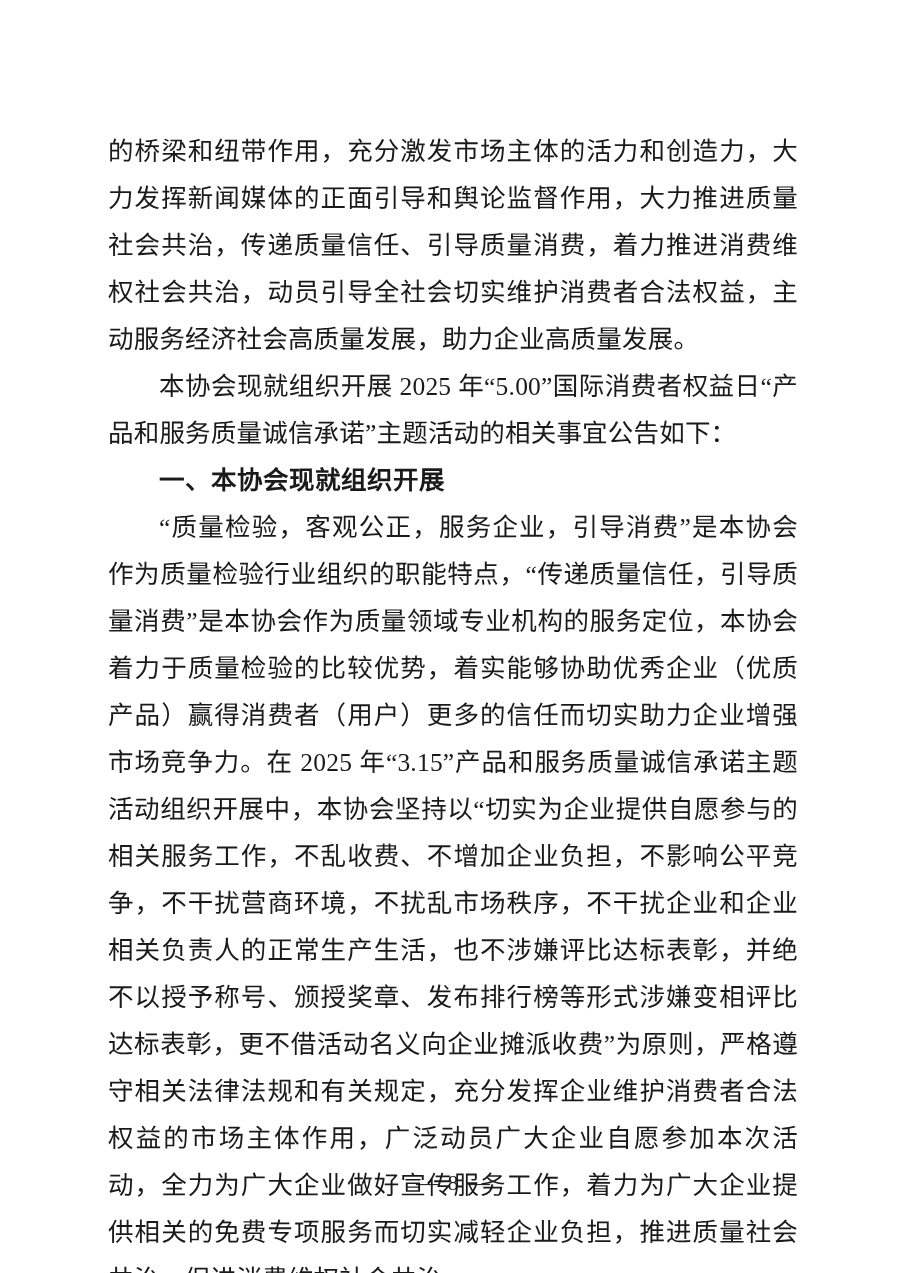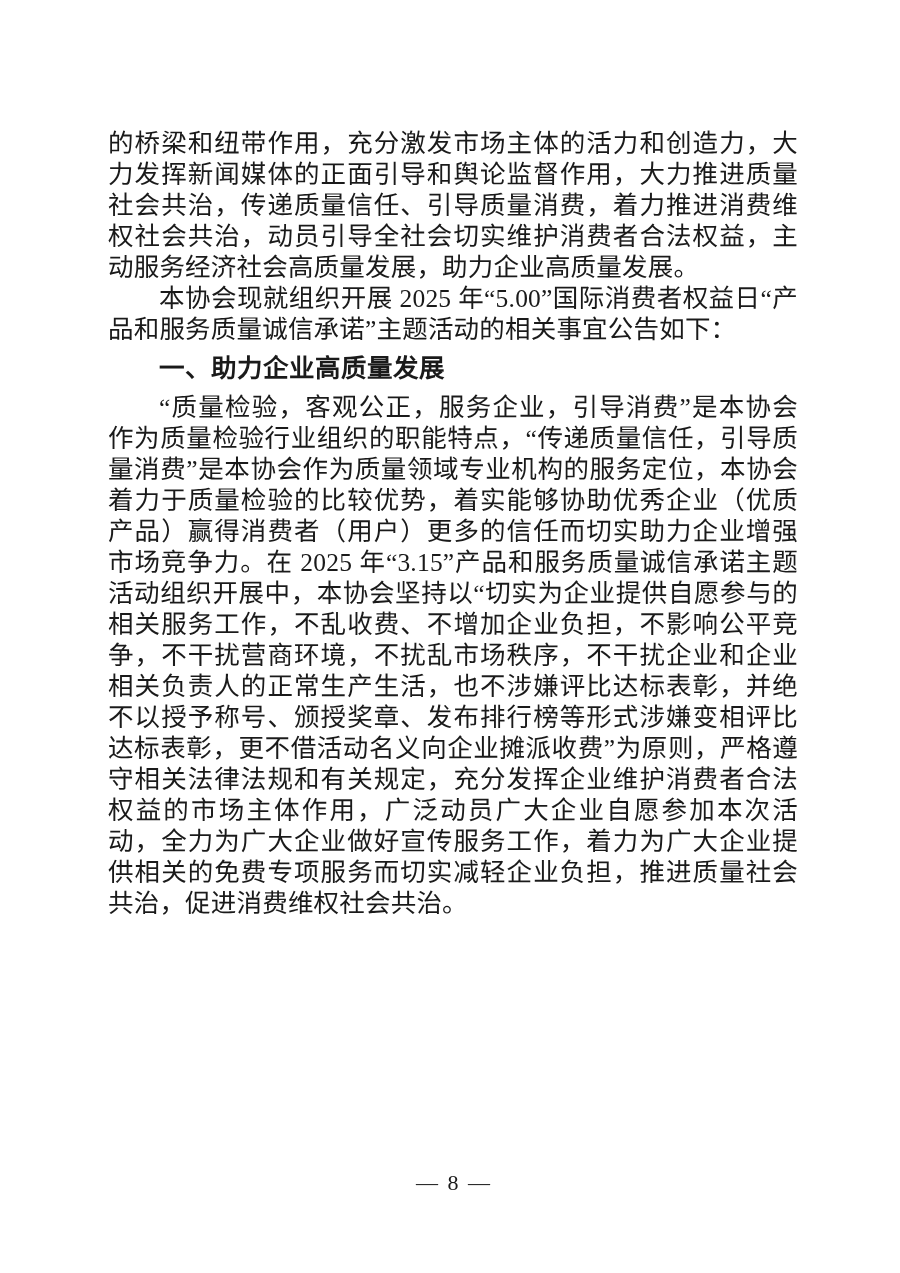--- a/index.html
+++ b/index.html
@@ -19,21 +19,21 @@
   }
   .content {
     position: absolute;
     left: 108px;
     top: 128px;
     width: 690px;
   }
   p.body-par {
     margin: 0 0 0 0;
     font-size: 25.5px;
-    line-height: 31px;
+    line-height: 47px;
     text-align: justify;
     text-align-last: left;
     text-indent: 2em;
     letter-spacing: 0.2px;
     font-weight: 400;
   }
   p.no-indent {
     text-indent: 0;
   }
   p.heading {
@@ -64,21 +64,21 @@
 </head>
 <body>
 
 <div class="page">
   <div class="content">
 
     <p class="body-par no-indent">的桥梁和纽带作用，充分激发市场主体的活力和创造力，大力发挥新闻媒体的正面引导和舆论监督作用，大力推进质量社会共治，传递质量信任、引导质量消费，着力推进消费维权社会共治，动员引导全社会切实维护消费者合法权益，主动服务经济社会高质量发展，助力企业高质量发展。</p>
 
     <p class="body-par">本协会现就组织开展 2025 年“5.00”国际消费者权益日“产品和服务质量诚信承诺”主题活动的相关事宜公告如下：</p>
 
-    <p class="heading">一、助力企业高质量发展</p>
+    <p class="heading">一、本协会现就组织开展</p>
 
     <p class="body-par">“质量检验，客观公正，服务企业，引导消费”是本协会作为质量检验行业组织的职能特点，“传递质量信任，引导质量消费”是本协会作为质量领域专业机构的服务定位，本协会着力于质量检验的比较优势，着实能够协助优秀企业（优质产品）赢得消费者（用户）更多的信任而切实助力企业增强市场竞争力。在 2025 年“3.15”产品和服务质量诚信承诺主题活动组织开展中，本协会坚持以“切实为企业提供自愿参与的相关服务工作，不乱收费、不增加企业负担，不影响公平竞争，不干扰营商环境，不扰乱市场秩序，不干扰企业和企业相关负责人的正常生产生活，也不涉嫌评比达标表彰，并绝不以授予称号、颁授奖章、发布排行榜等形式涉嫌变相评比达标表彰，更不借活动名义向企业摊派收费”为原则，严格遵守相关法律法规和有关规定，充分发挥企业维护消费者合法权益的市场主体作用，广泛动员广大企业自愿参加本次活动，全力为广大企业做好宣传服务工作，着力为广大企业提供相关的免费专项服务而切实减轻企业负担，推进质量社会共治，促进消费维权社会共治。</p>
 
   </div>
 
   <div class="footer">
     <span class="footer-inner">— 8 —</span>
   </div>
 </div>
 

